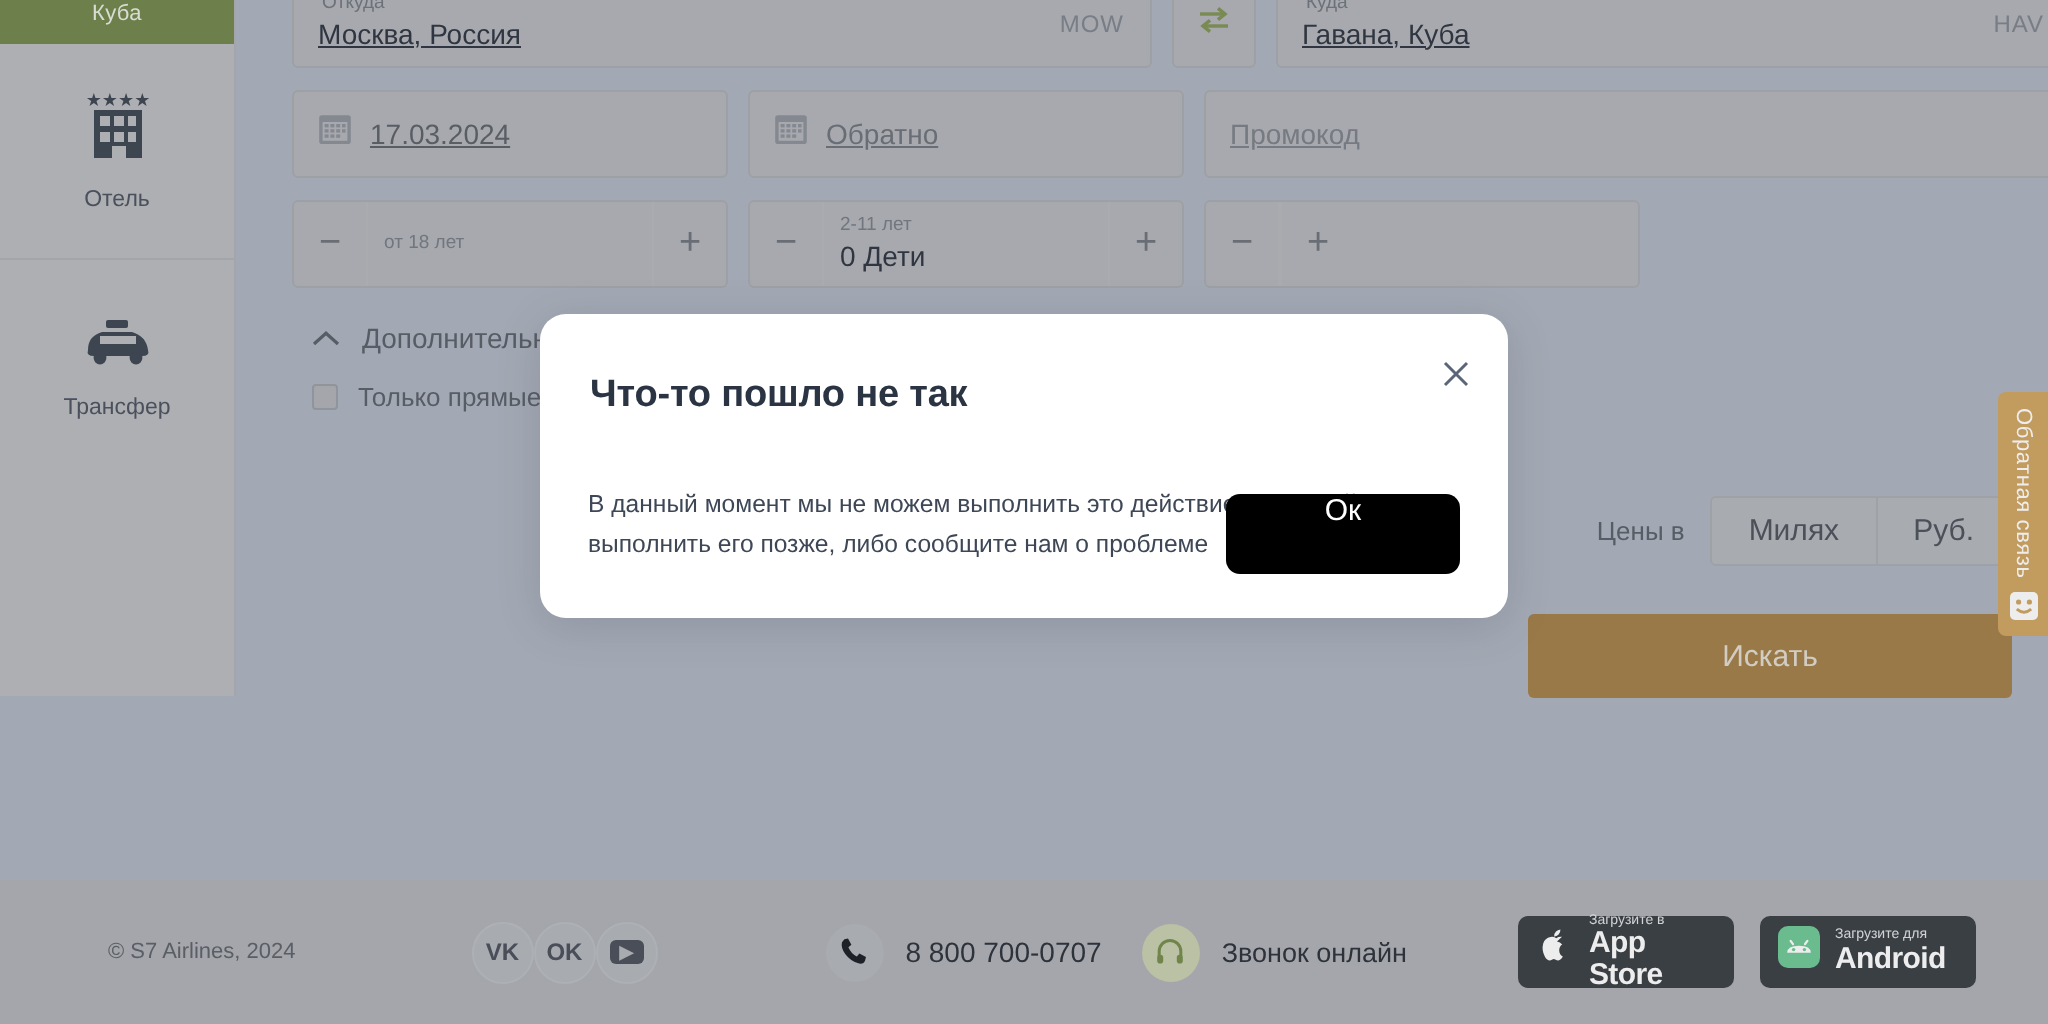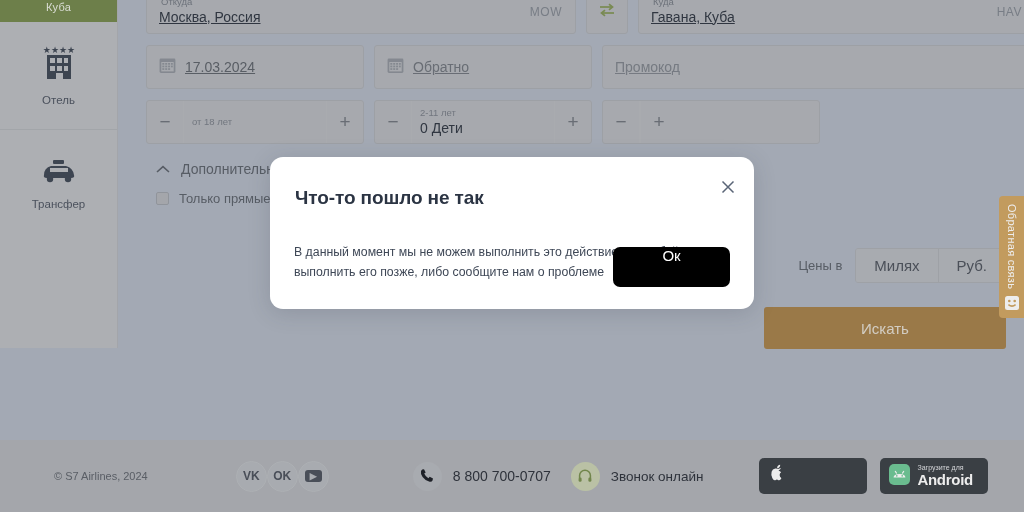--- a/index.html
+++ b/index.html
@@ -412,20 +412,24 @@
     </div>
 
     <div id="badges">
       <div class="badge">
         <span>
           <svg width="19" height="22" viewBox="0 0 19 22" fill="#fff">
             <path d="M13 5.4q-1.5-.2-2.9.7-1.3-.9-2.8-.6Q4.4 6 3.6 8.8q-.9 3.2.8 6.5 1 1.9 2.2 1.9.8 0 1.6-.5.7-.4 1.4 0 .8.5 1.6.5 1.2 0 2.2-1.9-1.8-1.1-1.8-3.2 0-1.8 1.5-2.8-1-1.5-2.6-1.6z"></path>
             <path d="M11.3 4.3q1-1.1.9-2.6-1.3.1-2.2 1.1-1 1-.9 2.4 1.4.1 2.2-.9z"></path>
           </svg>
         </span>
+        <span class="txt">
+          <span class="t1" style="display:block">Загрузите в</span>
+          <span class="t2" style="display:block">App Store</span>
+        </span>
       </div>
       <div class="badge">
         <span>
           <svg width="21" height="21" viewBox="0 0 21 21">
             <rect width="21" height="21" rx="5" fill="#3ddc84"></rect>
             <path d="M4.6 13.4q0-3.5 5.9-3.5t5.9 3.5z" fill="#fff"></path>
             <circle cx="7.8" cy="11.8" r=".85" fill="#3ddc84"></circle>
             <circle cx="13.2" cy="11.8" r=".85" fill="#3ddc84"></circle>
             <path d="M6.3 7.4 7.5 9.1M14.7 7.4 13.5 9.1" stroke="#fff" stroke-width="1.1" stroke-linecap="round"></path>
           </svg>

